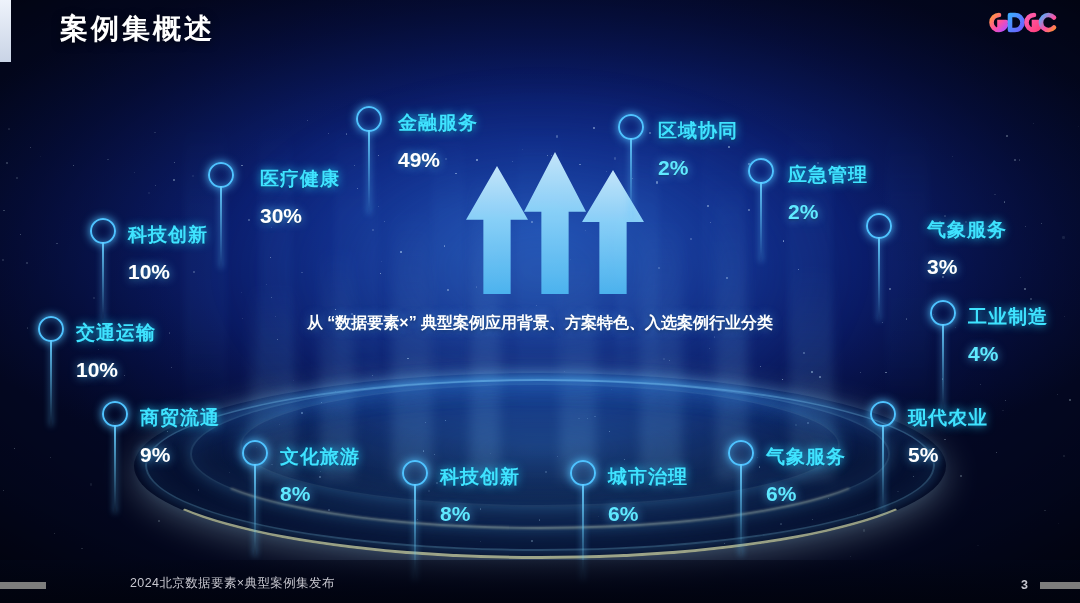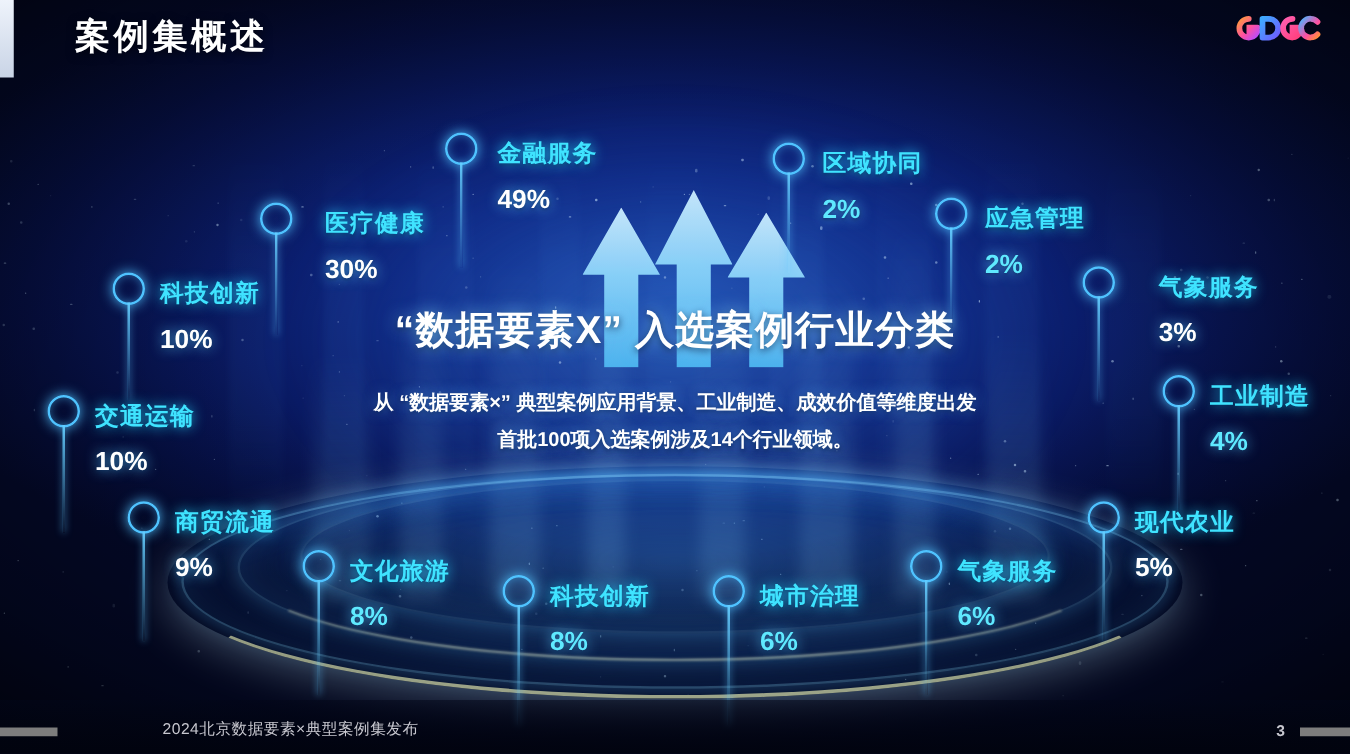--- a/index.html
+++ b/index.html
@@ -517,24 +517,22 @@
       <div class="pin" style="left: 618px; top: 114px;">
         <div class="ringdot"></div>
         <div class="stem" style="height: 80px;"></div>
       </div>
       <div class="lbl cyanpct" style="left: 658px; top: 118px;">
         <div class="name">区域协同</div>
         <div class="pct">2%</div>
       </div>
     </div>
 
-  <div class="headline">“数据要素X” 入选案例行业分类</div>
   <div class="body-text" id="body-text">
-      <div>从 “数据要素×” 典型案例应用背景、工业制造、成效价值等维度出发</div>
-      <div>首批100项入选案例涉及14个行业领域。</div>
+      <div>从 “数据要素×” 典型案例应用背景、方案特色、入选案例行业分类</div>
     </div>
 
   <div class="header">
     <div class="edge-strip"></div>
     <div class="page-title">案例集概述</div>
     <div class="logo-block">
       <span class="gdec">
         <svg width="78" height="30" viewBox="0 0 78 30" aria-hidden="true">
           <defs>
             <linearGradient id="gA" x1="0" y1="0" x2="1" y2="1">

